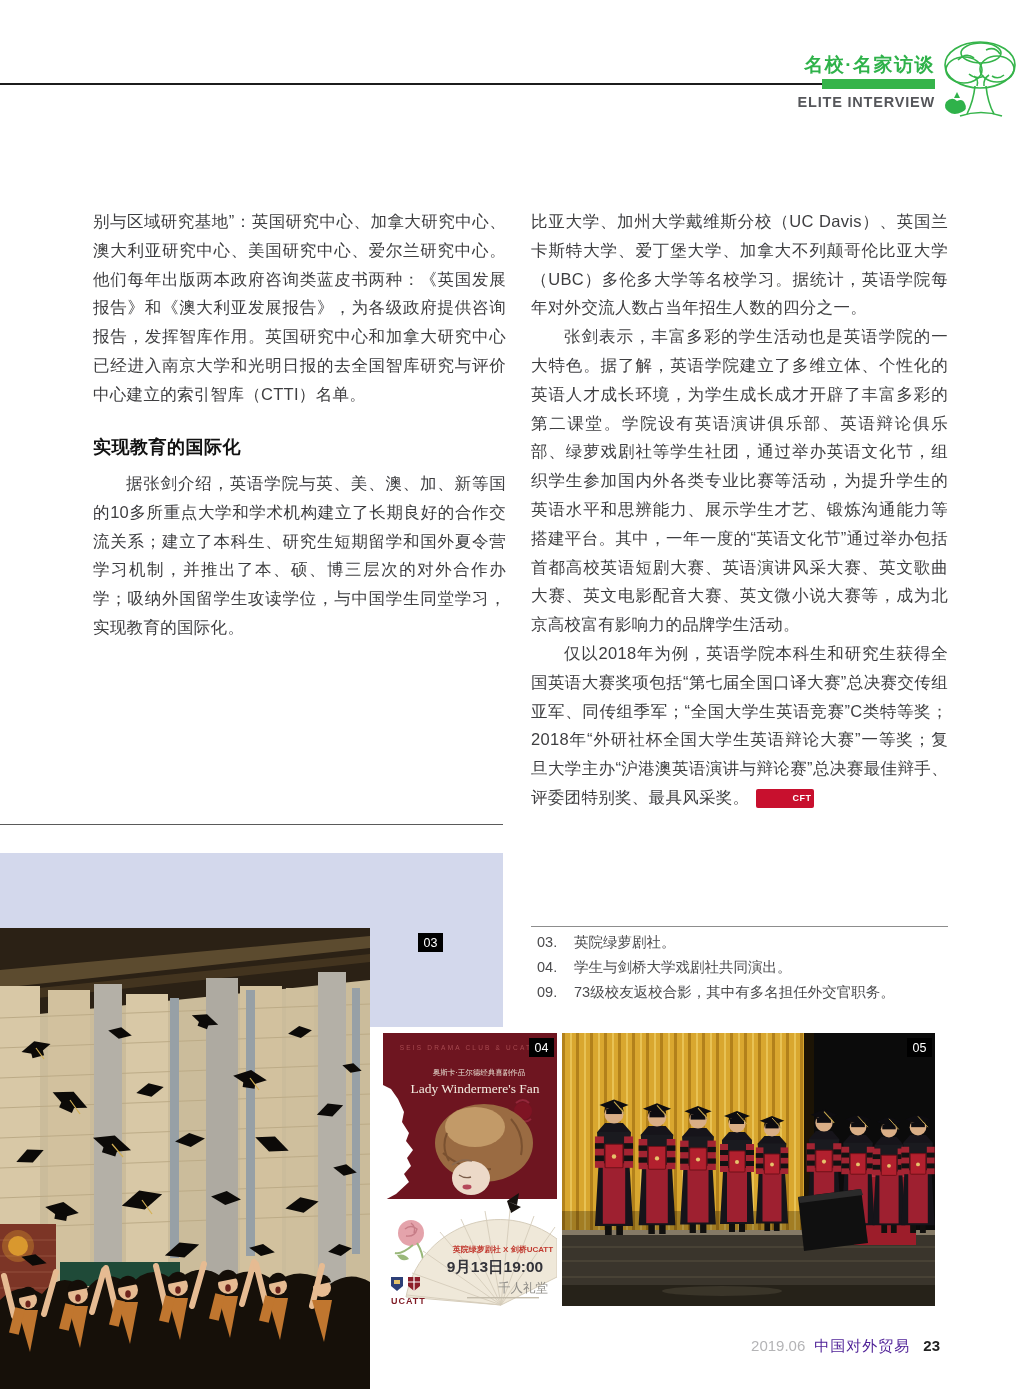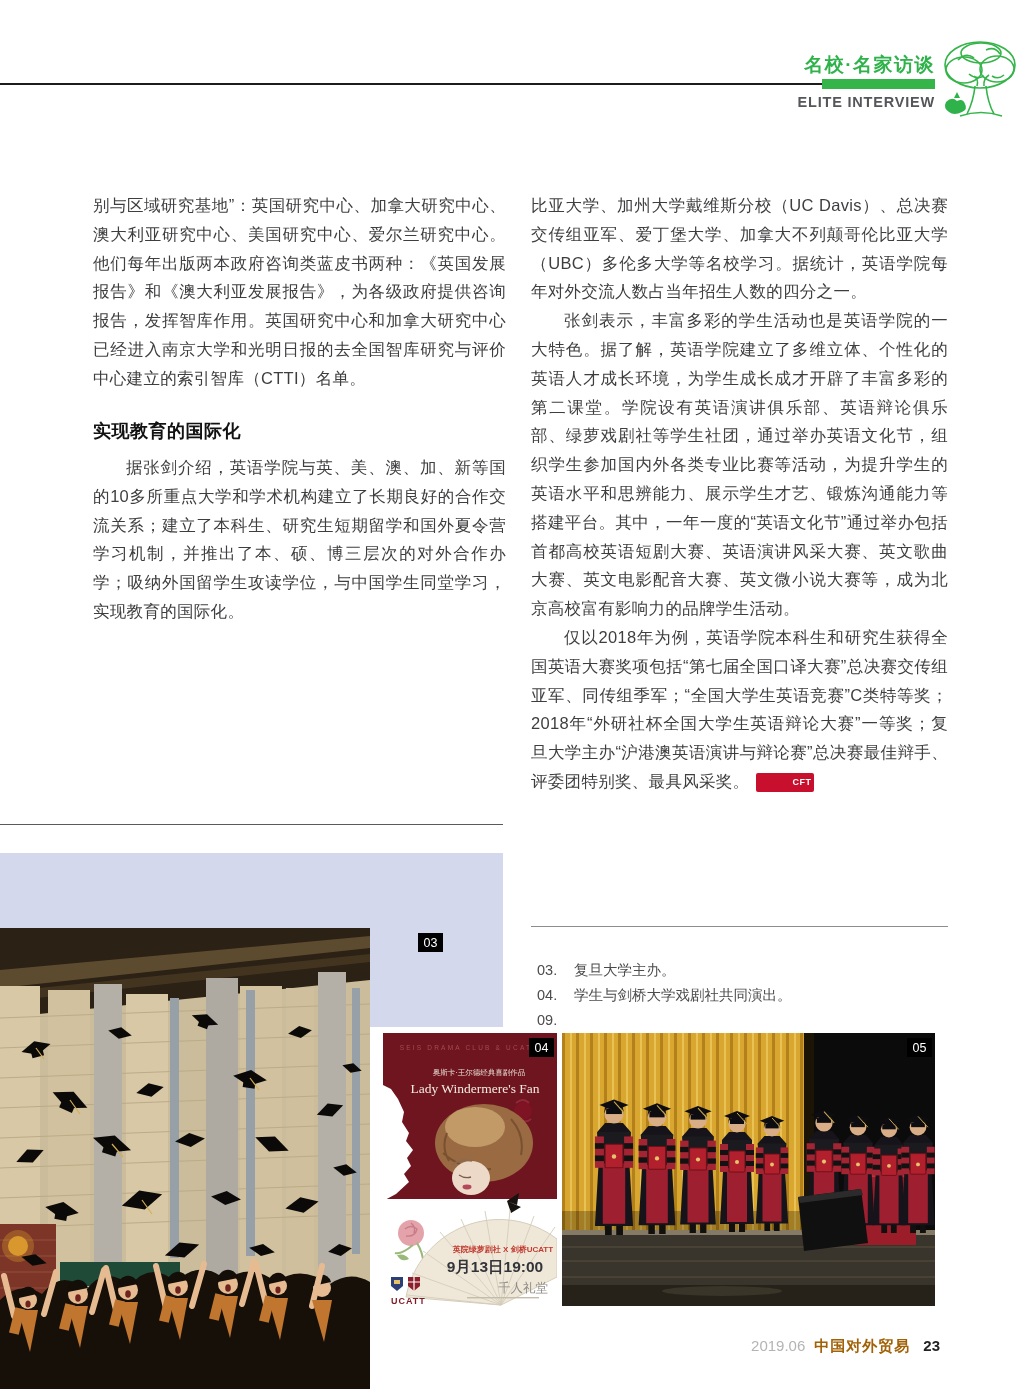--- a/index.html
+++ b/index.html
@@ -10,52 +10,52 @@
   
   .hdr-line{position:absolute;left:0;top:83px;width:824px;height:2px;background:#1c1c1c;}
   .hdr-bar{position:absolute;left:822px;top:79px;width:113px;height:10px;background:#35b44a;}
   .hdr-cn{position:absolute;right:89px;top:52px;font-size:19px;font-weight:bold;
           color:#2fb24a;letter-spacing:1.5px;white-space:nowrap;}
   .hdr-en{position:absolute;right:89px;top:94px;font-size:14.5px;font-weight:bold;
           color:#55565a;letter-spacing:0.8px;white-space:nowrap;}
   .hdr-tree{position:absolute;left:936px;top:38px;width:86px;height:82px;}
 
   
-  .col{position:absolute;top:191px;text-align:justify;font-size:16.5px;line-height:28.8px;
+  .col{position:absolute;top:207px;text-align:justify;font-size:16.5px;line-height:28.8px;
        color:#3e3e40;letter-spacing:0.3px;}
   .col-left{left:93px;width:413px;}
   .col-right{left:531px;width:417px;}
   .col p{margin:0;}
   .col p.ind{text-indent:2em;}
   .col h2{font-size:18px;font-weight:bold;color:#121212;margin:27px 0 11px 0;line-height:1.25;letter-spacing:0.5px;}
   .cft-badge{display:inline-block;background:#c8102e;color:#fff;font-size:9px;font-weight:bold;
              line-height:11px;padding:4px 3px;border-radius:2px;margin-left:7px;vertical-align:2px;letter-spacing:0.5px;}
   .note{font-family:"Liberation Serif","DejaVu Serif",serif;font-style:italic;font-size:15.5px;
         color:#2e2e2e;margin-top:15px;text-indent:0.6em;letter-spacing:1px;}
 
   
   .art-end-rule{position:absolute;left:0;top:824px;width:503px;height:1px;background:#5a5a5a;}
   .bg-lavender{position:absolute;left:0;top:853px;width:503px;height:174px;background:#d3d8ec;}
   .cap-rule{position:absolute;left:531px;top:926px;width:417px;height:1px;background:#8d8d8d;}
-  .captions{position:absolute;left:537px;top:958px;}
+  .captions{position:absolute;left:537px;top:930px;}
   .cap-row{display:flex;gap:11px;font-size:14.5px;line-height:25px;color:#4b4b4d;}
   .cap-num{min-width:26px;}
 
   .photo{position:absolute;overflow:hidden;}
   .photo svg{display:block;}
   .photo03{left:0;top:928px;width:446px;height:461px;}
   .photo04{left:383px;top:1033px;width:174px;height:275px;}
   .photo05{left:562px;top:1033px;width:373px;height:273px;}
   .ph-label{position:absolute;top:5px;right:3px;width:25px;height:19px;background:#000;
             color:#fff;font-size:12.5px;display:flex;align-items:center;justify-content:center;}
 
   
   .footer{position:absolute;top:1337px;right:84px;display:flex;align-items:flex-start;font-size:15px;white-space:nowrap;}
   .footer .issue{color:#b4b4b6;margin-right:9px;}
-  .footer .mag{font-weight:bold;color:#a16207;letter-spacing:1px;}
+  .footer .mag{font-weight:normal;color:#4c1d95;letter-spacing:1px;}
   .footer .pg{font-weight:bold;color:#232323;margin-left:13px;}
 </style>
 </head>
 <body>
 
 <div class="page">
 
   <div class="hdr-line"></div>
   <div class="hdr-bar"></div>
   <div class="hdr-cn">名校·名家访谈</div>
@@ -75,40 +75,41 @@
     <path d="M18,60 l3,-6 l3,6 Z" fill="#2fb24a"></path>
   </svg>
 
   <div class="col col-left">
     <p>别与区域研究基地”：英国研究中心、加拿大研究中心、澳大利亚研究中心、美国研究中心、爱尔兰研究中心。他们每年出版两本政府咨询类蓝皮书两种：《英国发展报告》和《澳大利亚发展报告》，为各级政府提供咨询报告，发挥智库作用。英国研究中心和加拿大研究中心已经进入南京大学和光明日报的去全国智库研究与评价中心建立的索引智库（CTTI）名单。</p>
     <h2>实现教育的国际化</h2>
     <p class="ind">据张剑介绍，英语学院与英、美、澳、加、新等国的10多所重点大学和学术机构建立了长期良好的合作交流关系；建立了本科生、研究生短期留学和国外夏令营学习机制，并推出了本、硕、博三层次的对外合作办学；吸纳外国留学生攻读学位，与中国学生同堂学习，实现教育的国际化。</p>
   </div>
 
   <div class="col col-right">
-    <p>比亚大学、加州大学戴维斯分校（UC Davis）、总决赛交传组亚军、爱丁堡大学、加拿大不列颠哥伦比亚大学（UBC）多伦多大学等名校学习。据统计，英语学院每年对外交流人数占当年招生人数的四分之一。</p>
+    <p>比亚大学、加州大学戴维斯分校（UC Davis）、英国兰卡斯特大学、爱丁堡大学、加拿大不列颠哥伦比亚大学（UBC）多伦多大学等名校学习。据统计，英语学院每年对外交流人数占当年招生人数的四分之一。</p>
     <p class="ind">张剑表示，丰富多彩的学生活动也是英语学院的一大特色。据了解，英语学院建立了多维立体、个性化的英语人才成长环境，为学生成长成才开辟了丰富多彩的第二课堂。学院设有英语演讲俱乐部、英语辩论俱乐部、绿萝戏剧社等学生社团，通过举办英语文化节，组织学生参加国内外各类专业比赛等活动，为提升学生的英语水平和思辨能力、展示学生才艺、锻炼沟通能力等搭建平台。其中，一年一度的“英语文化节”通过举办包括首都高校英语短剧大赛、英语演讲风采大赛、英文歌曲大赛、英文电影配音大赛、英文微小说大赛等，成为北京高校富有影响力的品牌学生活动。</p>
     <p class="ind"><span>仅以2018年为例，英语学院本科生和研究生获得全国英语大赛奖项包括“第七届全国口译大赛”总决赛交传组亚军、同传组季军；“全国大学生英语竞赛”C类特等奖；2018年“外研社杯全国大学生英语辩论大赛”一等奖；复旦大学主办“沪港澳英语演讲与辩论赛”总决赛最佳辩手、评委团特别奖、最具风采奖。</span><span class="cft-badge">CFT</span></p>
   </div>
 
   <div class="art-end-rule"></div>
   <div class="bg-lavender"></div>
   <div class="cap-rule"></div>
 
   <div class="captions">
     <div class="cap-row">
       <span class="cap-num">03.</span>
-      <span>复旦大学主办。</span>
+      <span>英院绿萝剧社。</span>
     </div>
     <div class="cap-row">
       <span class="cap-num">04.</span>
       <span>学生与剑桥大学戏剧社共同演出。</span>
     </div>
     <div class="cap-row">
       <span class="cap-num">09.</span>
+      <span>73级校友返校合影，其中有多名担任外交官职务。</span>
     </div>
   </div>
 
   <div class="photo photo03">
     <svg viewBox="0 0 370 461" width="370" height="461">
       <rect width="370" height="461" fill="#cbbc9b"></rect>
 
       <polygon points="0,0 370,0 370,52 0,90" fill="#2b2115"></polygon>
       <polygon points="0,42 370,8 370,20 0,60" fill="#6d5a38" opacity="0.75"></polygon>
       <polygon points="0,64 370,26 370,34 0,74" fill="#4a3a22" opacity="0.8"></polygon>

